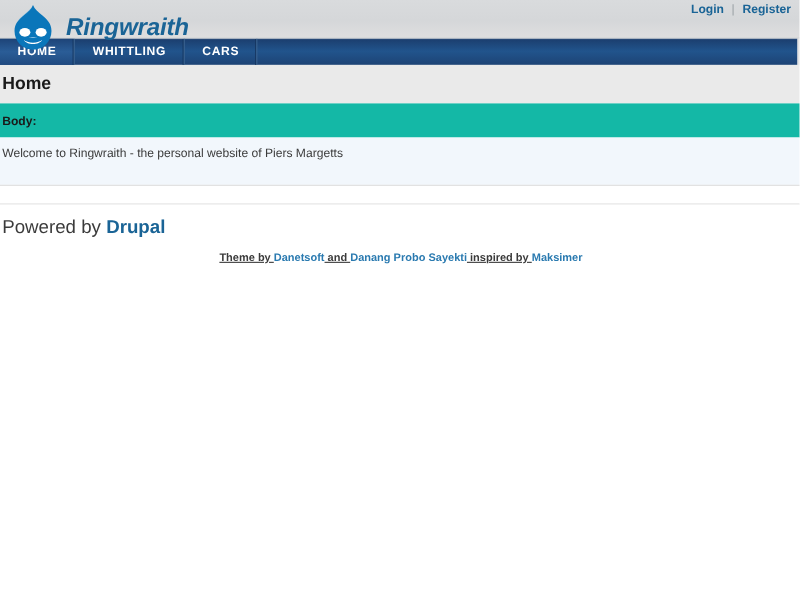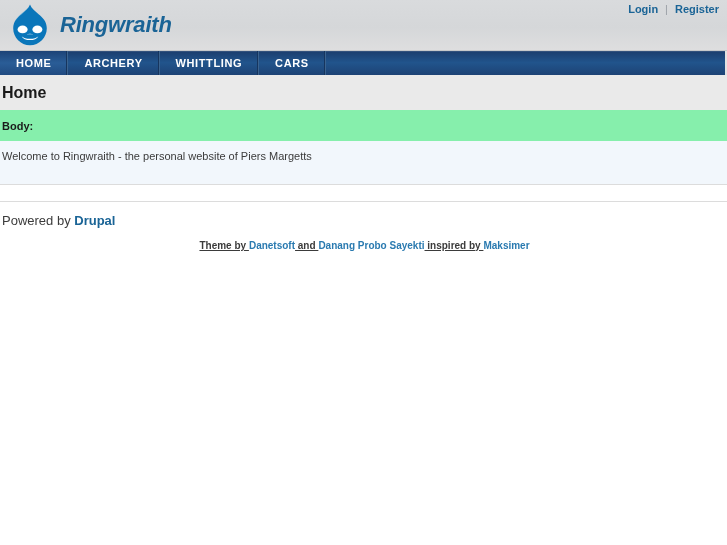--- a/index.html
+++ b/index.html
@@ -12,21 +12,21 @@
     background: #ffffff;
     font-family: "Liberation Sans", sans-serif;
     font-size: 12px;
     color: #3b3b3b;
     overflow: hidden;
   }
 
   
   .header-wrap {
     position: relative;
-    height: 51px;
+    height: 35px;
     background: linear-gradient(to bottom, #d9dbdd 0%, #d5d7d9 55%, #dededf 100%);
     border-bottom: 1px solid #c6c8ca;
     box-sizing: border-box;
   }
   .user-links {
     position: absolute;
     top: 3px;
     right: 8px;
     font-size: 11px;
     color: #1a6496;
@@ -107,21 +107,21 @@
   .page-title {
     font-size: 16px;
     font-weight: bold;
     color: #1a1a1a;
     margin: 0;
     line-height: 1.1;
   }
 
   
   .field-label-band {
-    background: #86efac;
+    background: #14b8a6;
     padding: 9px 0 8px 2px;
   }
   .field-label {
     font-size: 11px;
     font-weight: bold;
     color: #1a1a1a;
   }
   .field-body-band {
     background: #f2f7fc;
     padding: 8px 0 20px 2px;
@@ -140,21 +140,21 @@
     height: 16px;
     background: #ffffff;
   }
 
   
   .footer {
     padding: 11px 0 0 2px;
     background: #ffffff;
   }
   .powered-by {
-    font-size: 13px;
+    font-size: 17px;
     color: #3b3b3b;
   }
   .powered-by a {
     color: #1a6496;
     font-weight: bold;
     text-decoration: none;
   }
   .theme-credit {
     text-align: center;
     font-size: 10px;
@@ -194,21 +194,20 @@
         <path d="M12.6 33.2 C15.4 36.6 26.6 36.6 29.4 33.2 C27.0 38.4 15.0 38.4 12.6 33.2 Z" fill="#ffffff"></path>
         <path d="M17.4 31.6 C19.2 30.4 22.8 30.4 24.6 31.6 C22.6 31.0 19.4 31.0 17.4 31.6 Z" fill="#ffffff"></path>
       </svg>
     </span>
     <span class="site-name">Ringwraith</span>
   </div>
 </div>
 
 <div class="nav-bar">
   <a href="#" class="nav-item active">HOME</a>
-  <a href="#" class="nav-item">ARCHERY</a>
   <a href="#" class="nav-item">WHITTLING</a>
   <a href="#" class="nav-item">CARS</a>
   <span class="nav-spacer"></span>
 </div>
 
 <div class="title-band">
   <h1 class="page-title">Home</h1>
 </div>
 
 <div class="field-label-band">

